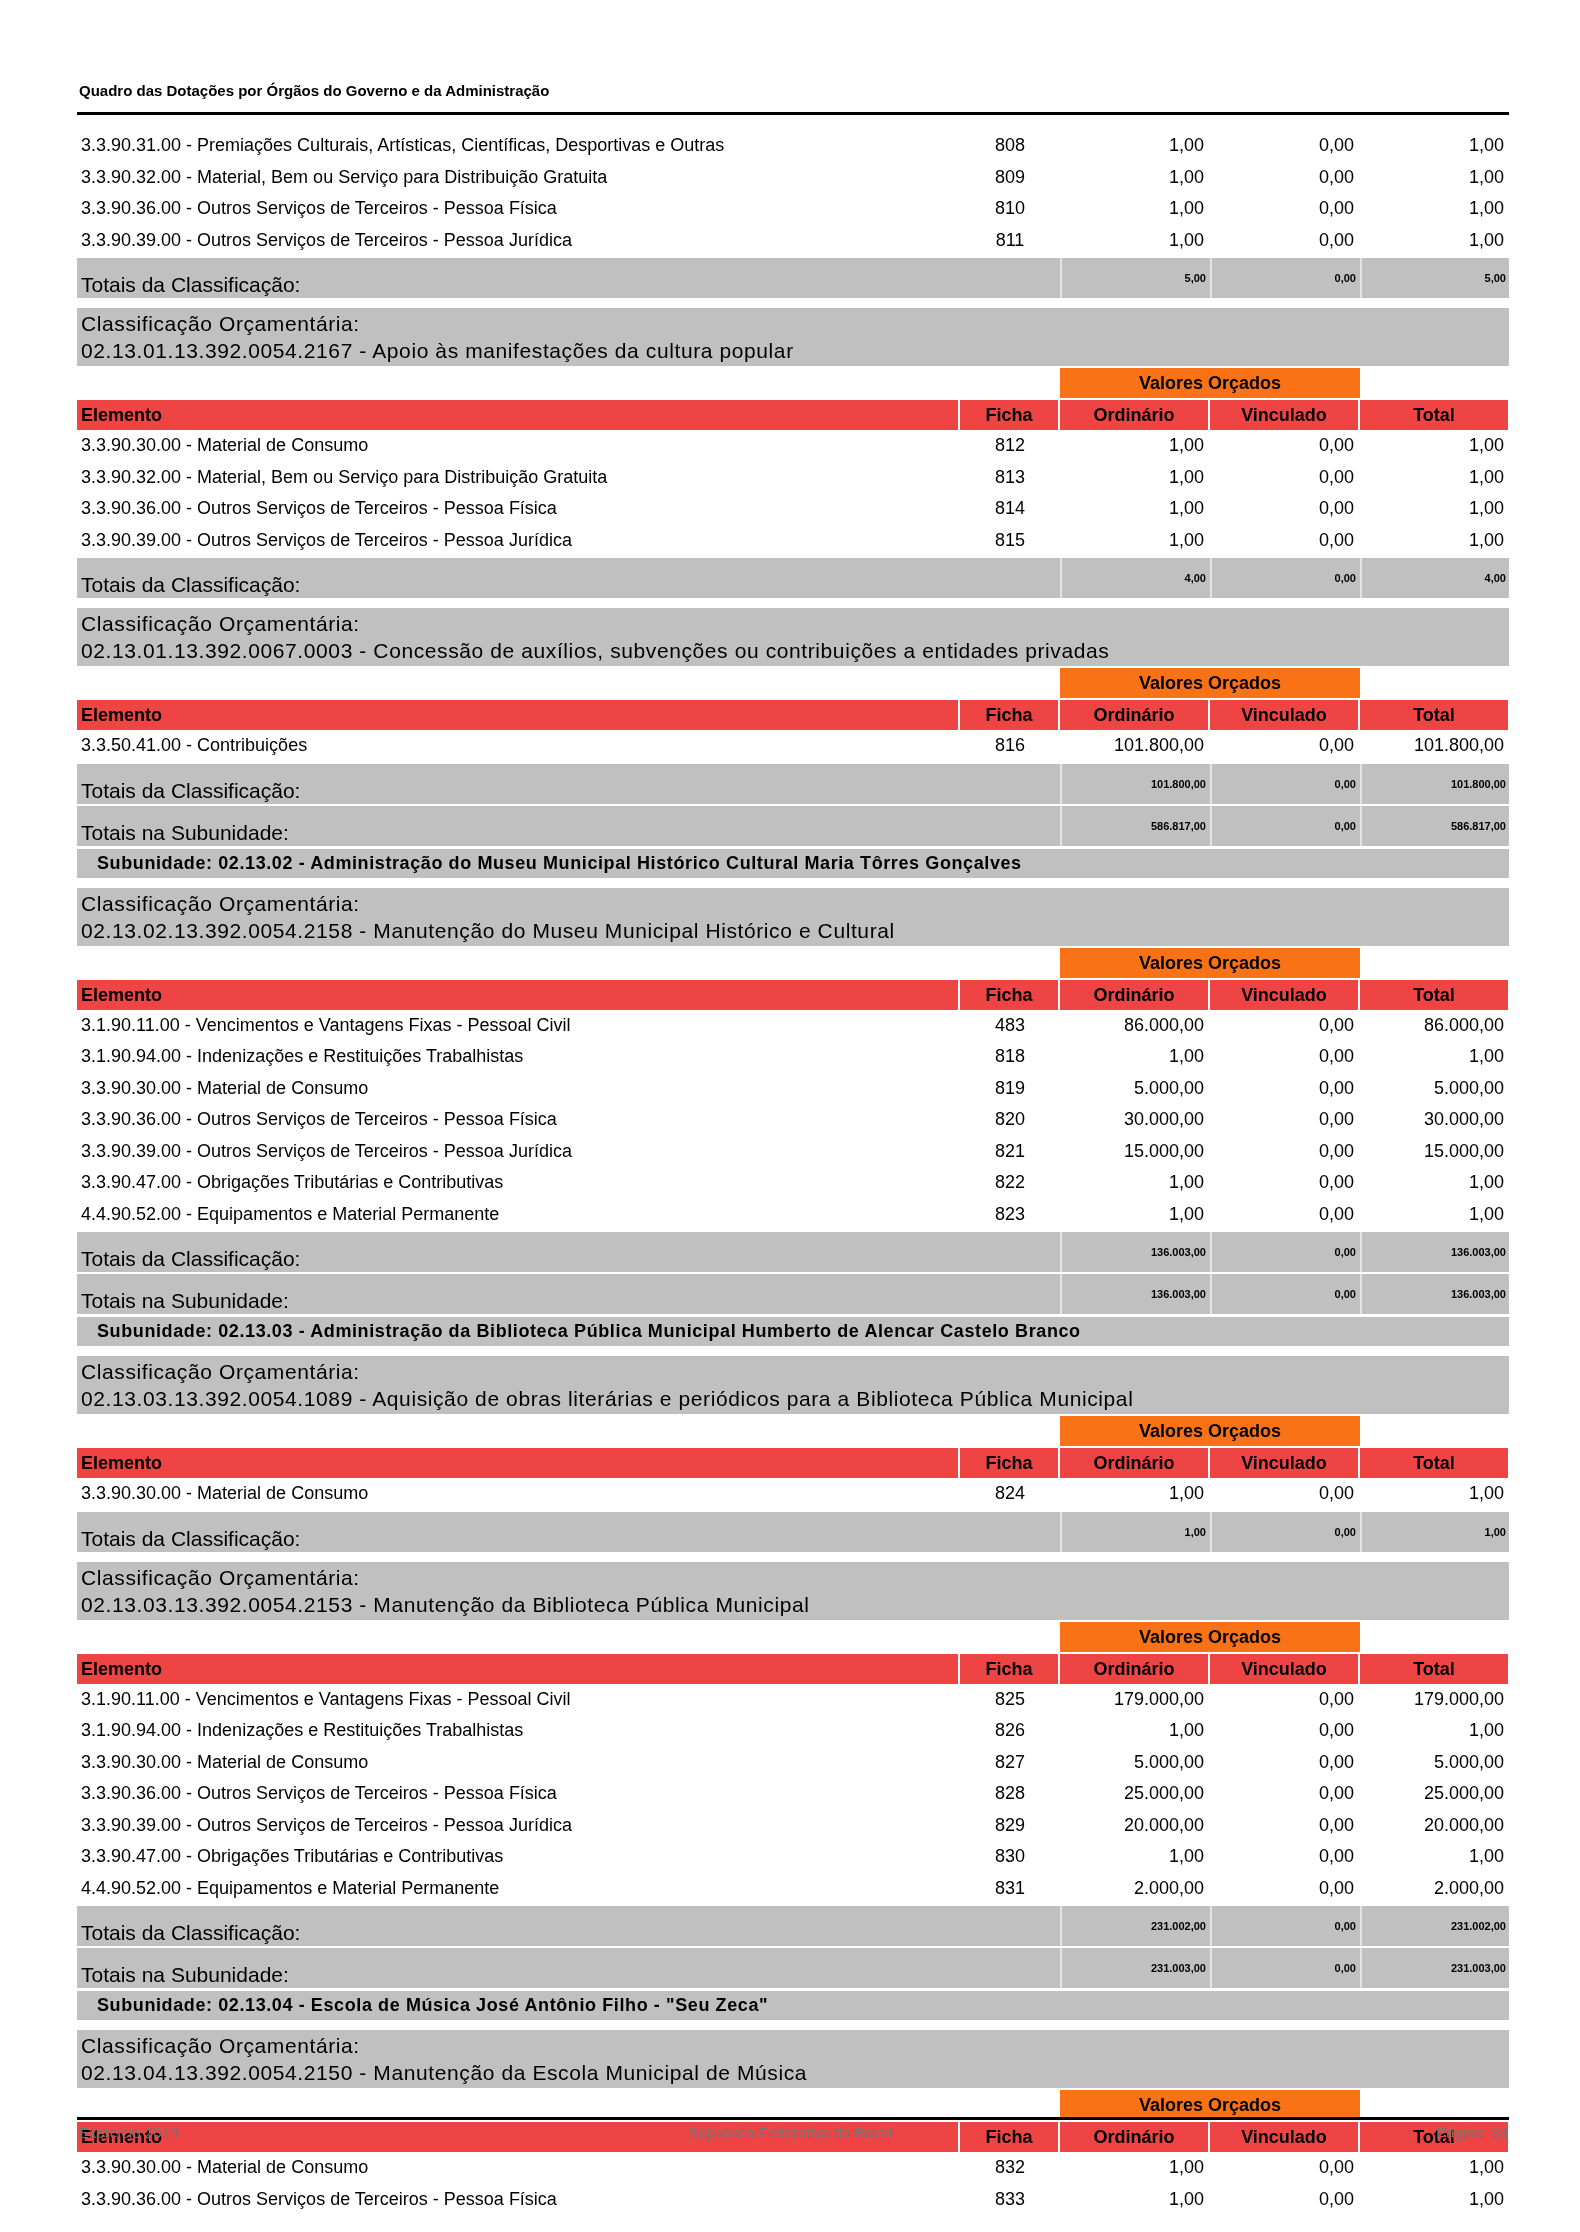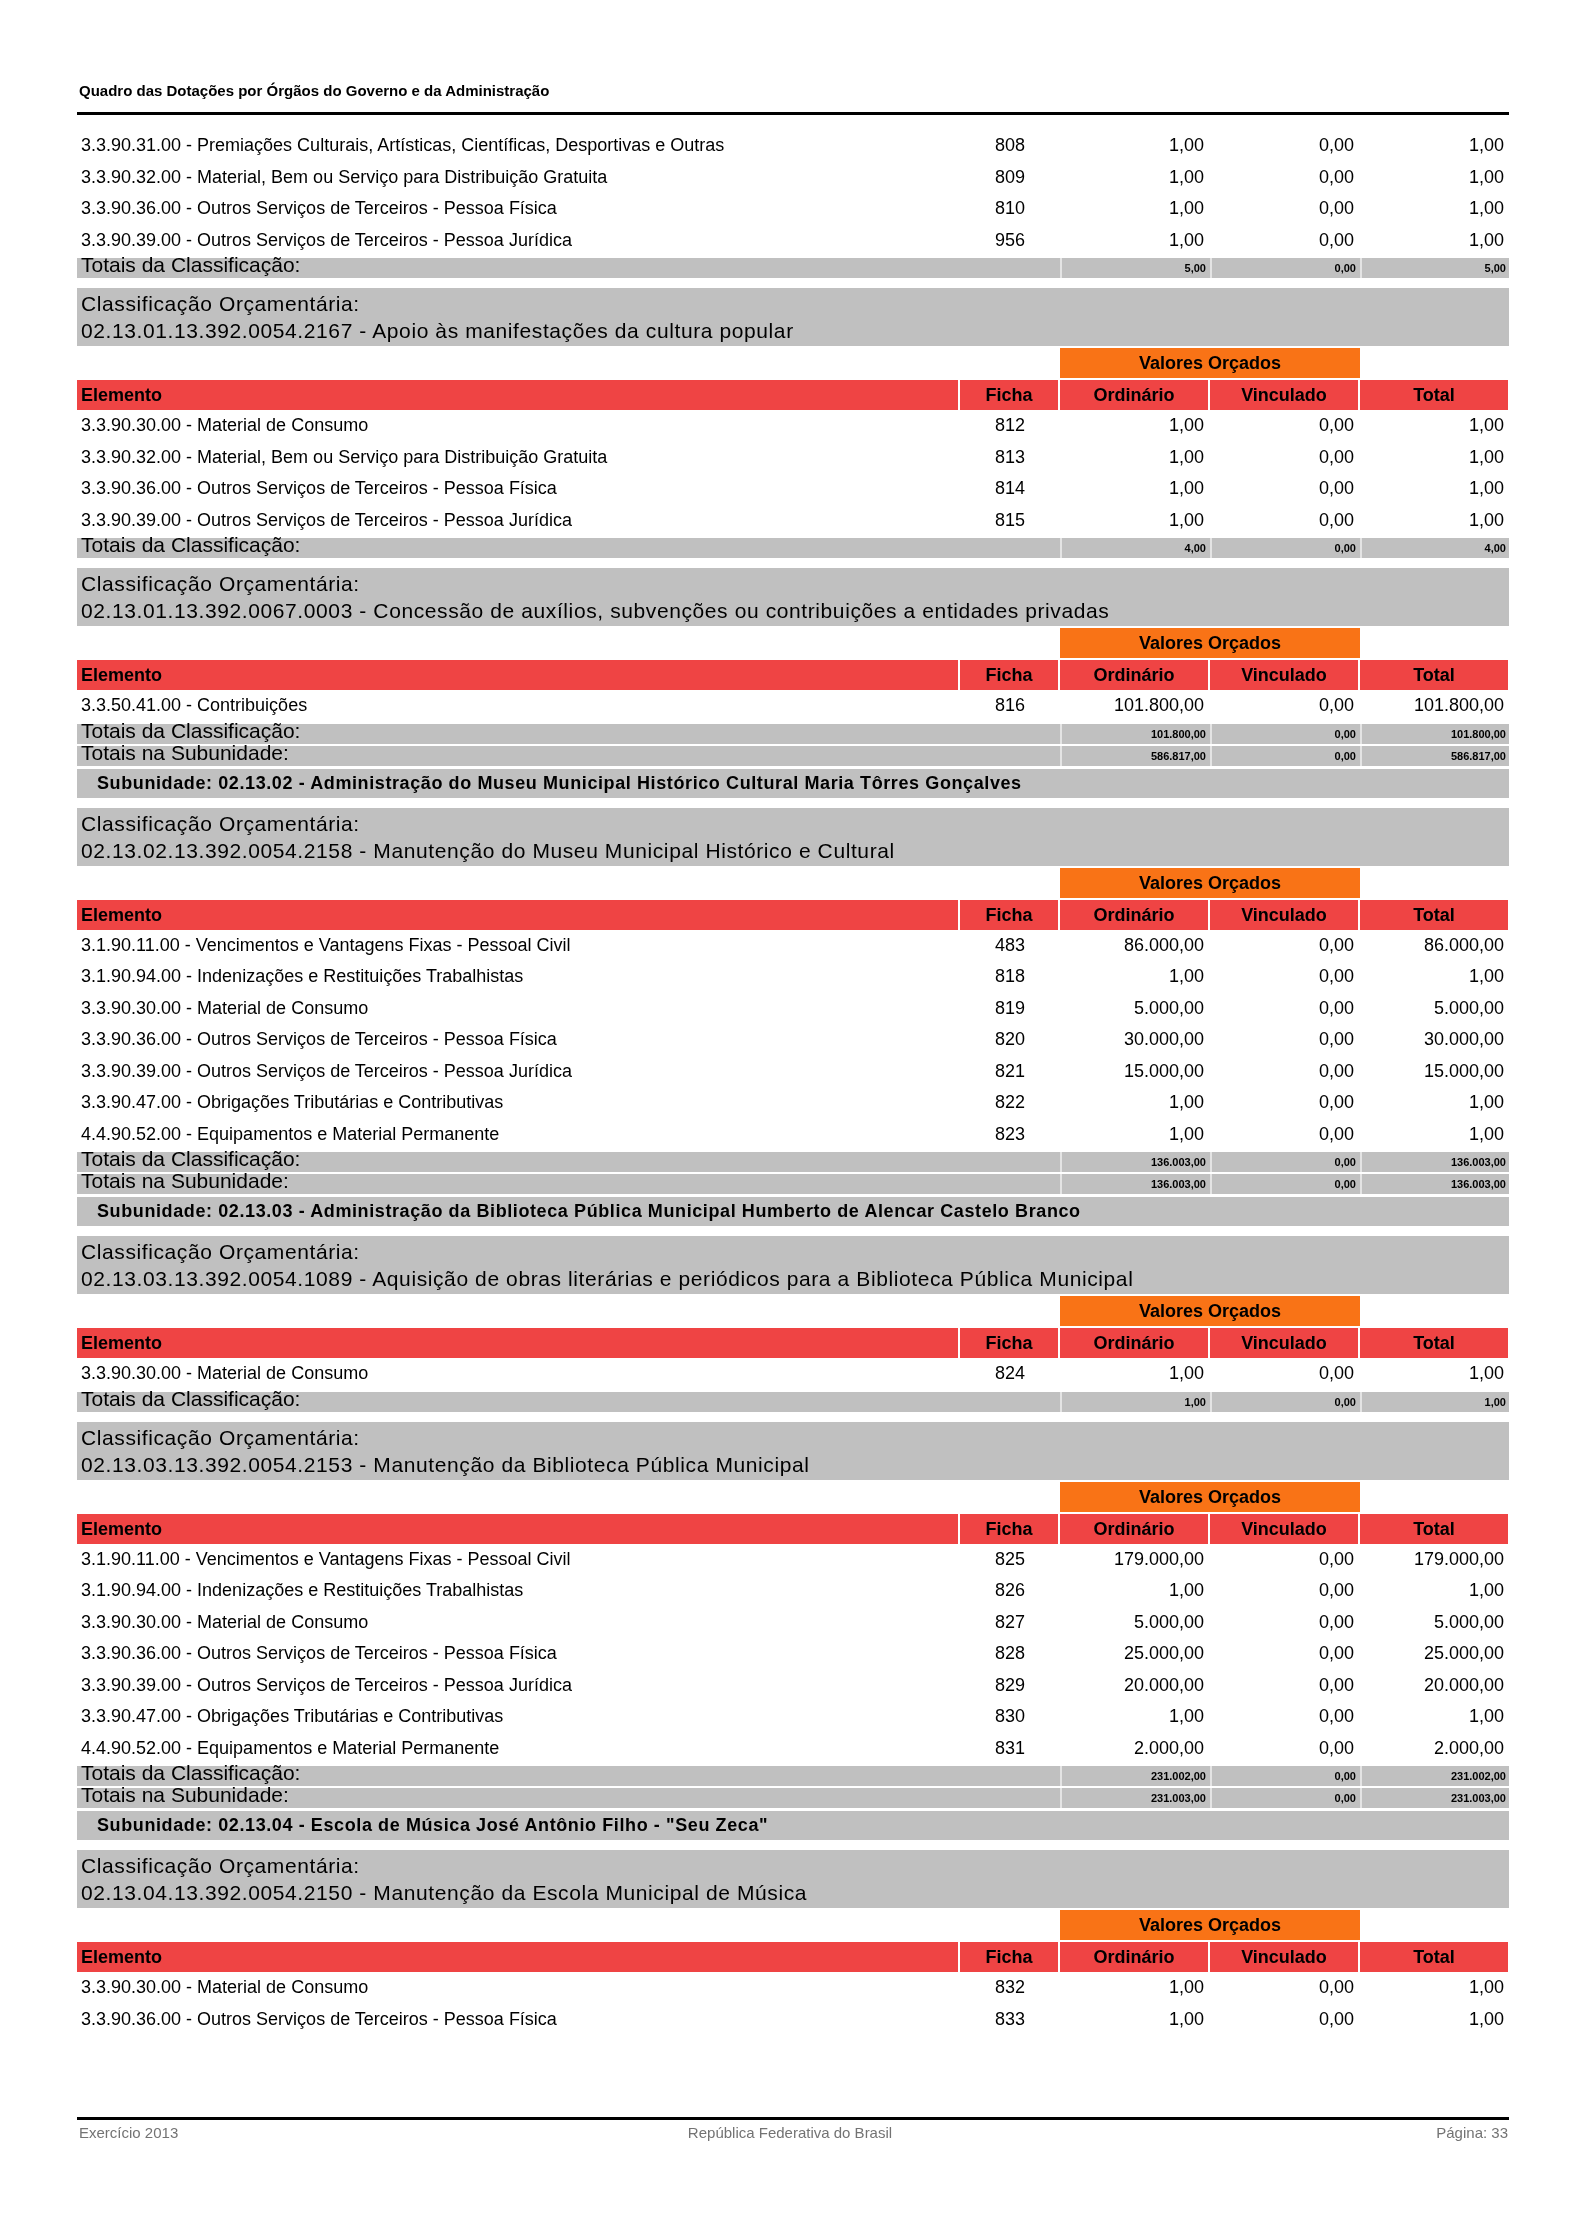--- a/index.html
+++ b/index.html
@@ -5,21 +5,21 @@
   html, body { margin:0; padding:0; background:#fff; }
   body { width:1580px; height:2232px; position:relative; overflow:hidden;
          font-family:"Liberation Sans", sans-serif; color:#000; }
   .page-title { position:absolute; left:79px; top:82px; font-size:15px; font-weight:bold; }
   .rule { position:absolute; left:77px; width:1432px; height:3px; background:#000; }
   .content { position:absolute; left:77px; top:130px; width:1432px; }
   .row { display:flex; height:31.5px; align-items:center; font-size:18px; }
   .row .el { flex:0 0 883px; padding-left:4px; box-sizing:border-box; white-space:nowrap; }
   .row .fi { flex:0 0 100px; text-align:center; }
   .row .num { flex:0 0 150px; text-align:right; padding-right:6px; box-sizing:border-box; }
-  .tot { display:flex; height:20px; background:#c0c0c0; margin-top:2px; }
+  .tot { display:flex; height:40px; background:#c0c0c0; margin-top:2px; }
   .tot .lbl { flex:0 0 983px; font-size:21px; padding-left:4px; box-sizing:border-box; display:flex; align-items:flex-end; padding-bottom:1px; }
   .tot .num { flex:0 0 150px; box-sizing:border-box; text-align:right; padding-right:4px; font-weight:bold; font-size:11px; border-left:2px solid #e4e4e4; display:flex; align-items:center; justify-content:flex-end; }
   .classif { background:#c0c0c0; margin-top:10px; padding:2px 4px; font-size:21px; line-height:27px; letter-spacing:0.6px; }
   .subun { background:#c0c0c0; margin-top:3px; height:29px; padding-left:20px; font-size:18px; line-height:29px; font-weight:bold; letter-spacing:0.6px; }
   .valores-row { display:flex; height:30px; margin-top:2px; }
   .valores-row .spacer { flex:0 0 983px; }
   .valores { flex:0 0 300px; background:#f97316; font-weight:bold; font-size:18px; text-align:center; line-height:30px; }
   .hdr { display:flex; height:30px; margin-top:2px; font-weight:bold; font-size:18px; }
   .hdr > div { background:#ef4444; line-height:30px; box-sizing:border-box; }
   .hdr .h-el { flex:0 0 881px; padding-left:4px; margin-right:2px; }
@@ -51,21 +51,21 @@
     </div>
     <div class="row">
       <div class="el">3.3.90.36.00 - Outros Serviços de Terceiros - Pessoa Física</div>
       <div class="fi">810</div>
       <div class="num">1,00</div>
       <div class="num">0,00</div>
       <div class="num">1,00</div>
     </div>
     <div class="row">
       <div class="el">3.3.90.39.00 - Outros Serviços de Terceiros - Pessoa Jurídica</div>
-      <div class="fi">956</div>
+      <div class="fi">811</div>
       <div class="num">1,00</div>
       <div class="num">0,00</div>
       <div class="num">1,00</div>
     </div>
     <div class="tot">
       <div class="lbl">Totais da Classificação:</div>
       <div class="num">5,00</div>
       <div class="num">0,00</div>
       <div class="num">5,00</div>
     </div>

